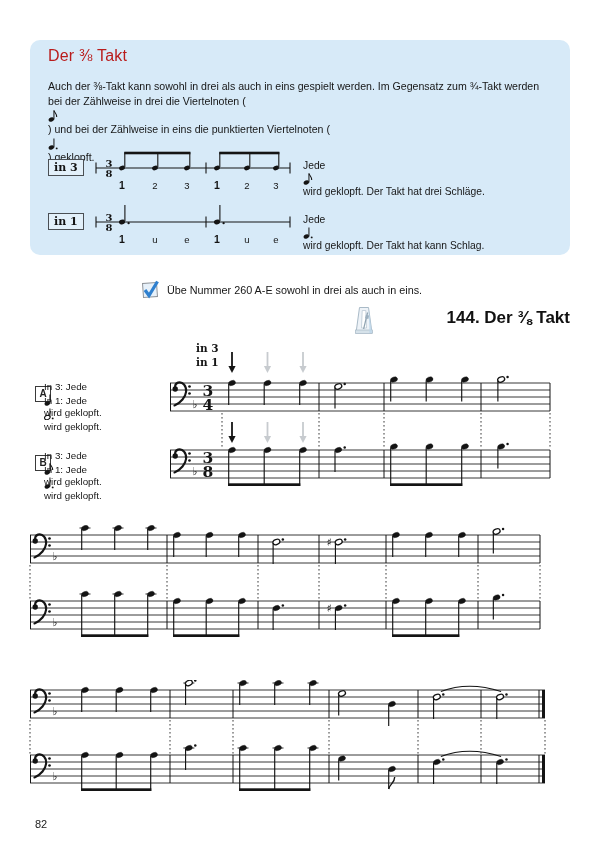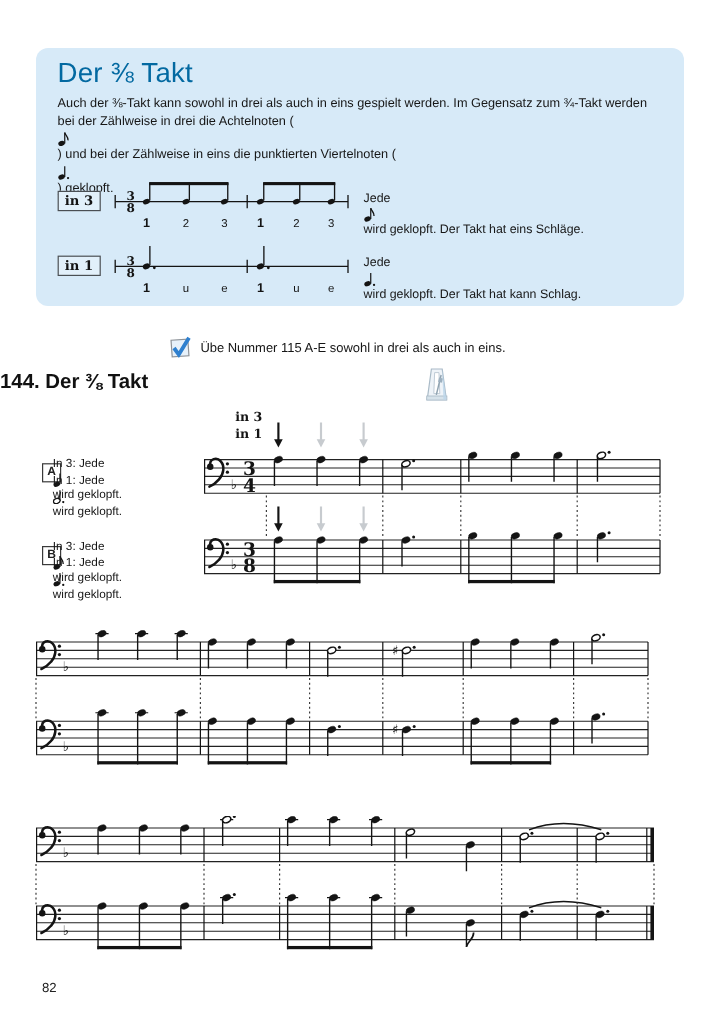--- a/index.html
+++ b/index.html
@@ -1,41 +1,41 @@
 <!DOCTYPE html>
 <html><head>
 <meta charset="utf-8">
 <style>
 *{margin:0;padding:0;box-sizing:border-box}
 html,body{width:600px;height:849px;background:#fff;color:#1a1a1a;
   font-family:"Liberation Sans",sans-serif;position:relative;overflow:hidden}
 .abs{position:absolute}
 .b{font-weight:normal}
 .panel{left:30px;top:40px;width:540px;height:215px;background:#d7eaf8;border-radius:10px}
-.intro-title{left:48px;top:47px;font-size:23px;font-weight:500;letter-spacing:.2px;color:#0369a1}
+.intro-title{left:48px;top:47px;font-size:16px;font-weight:500;letter-spacing:.2px;color:#b91c1c}
 .intro-body{left:48px;top:79px;width:506px;font-size:10.6px;line-height:15px;color:#161616}
 .tag{left:48px;border:1px solid #4a4f54;background:#e2f0fa;padding:0 5px;height:17px;line-height:15px;
   font-family:"DejaVu Serif",serif;font-weight:bold;font-size:11px;color:#141414}
 .caption{left:303px;width:262px;font-size:10.3px;color:#161616;line-height:13px}
 .practice-note{left:167px;top:284px;font-size:10.8px;color:#161616}
-.ex-title{left:0;top:308px;width:570px;text-align:left;font-size:17px;font-weight:bold;color:#111}
+.ex-title{left:0;top:308px;width:570px;text-align:right;font-size:17px;font-weight:bold;color:#111}
 .count-label{font-family:"DejaVu Serif",serif;font-weight:bold;font-size:10.5px;color:#141414}
 .sec-box{width:16px;height:16px;border:1.3px solid #3a3a3a;background:#fff;text-align:center;
   line-height:14px;font-size:10px;font-weight:bold;color:#222}
 .sec-line{left:44px;width:150px;font-size:9.8px;line-height:13px;color:#161616;white-space:nowrap}
 .page-num{left:35px;top:818px;font-size:11px;color:#222}
 .note-glyph svg{vertical-align:-2px}
 svg{display:block}
 </style>
 </head>
 <body>
 
 <div class="abs panel"></div>
 <h1 class="abs intro-title">Der ⅜ Takt</h1>
-<p class="abs intro-body"><span>Auch der ⅜-Takt kann sowohl in </span><span class="b">drei</span><span> als auch in </span><span class="b">eins</span><span> gespielt werden. Im Gegensatz zum ¾-Takt werden bei der Zählweise in drei die </span><span class="b">Achtelnoten</span><span> (<span class="note-glyph"><svg width="10" height="13" viewBox="0 0 10 13">
+<p class="abs intro-body"><span>Auch der ⅜-Takt kann sowohl in </span><span class="b">drei</span><span> als auch in </span><span class="b">eins</span><span> gespielt werden. Im Gegensatz zum ¾-Takt werden bei der Zählweise in drei die </span><span class="b">Viertelnoten</span><span> (<span class="note-glyph"><svg width="10" height="13" viewBox="0 0 10 13">
           <line x1="5.95" y1="1.5" x2="5.95" y2="10.5" stroke="#141414" stroke-width="1"></line>
           <path d="M6 1.5 C6.5 4 9 4.8 8.7 8" fill="none" stroke="#141414" stroke-width="1.1"></path>
           <ellipse cx="3.3" cy="10.5" rx="2.8" ry="2.05" fill="#141414" transform="rotate(-21 3.3 10.5)"></ellipse>
         </svg></span>) und bei der Zählweise in eins die </span><span class="b">punktierten Viertelnoten</span><span> (<span class="note-glyph"><svg width="11" height="13" viewBox="0 0 11 13">
           <line x1="5.95" y1="1.5" x2="5.95" y2="10.5" stroke="#141414" stroke-width="1"></line>
           <ellipse cx="3.3" cy="10.5" rx="2.8" ry="2.05" fill="#141414" transform="rotate(-21 3.3 10.5)"></ellipse>
           <circle cx="8.7" cy="11.4" r="0.95" fill="#141414"></circle>
         </svg></span>) geklopft.</span></p>
 
 <div class="abs tag" style="top:159px">in 3</div>
@@ -87,32 +87,32 @@
     <text x="99" y="41" font-size="9.5" font-family="&quot;Liberation Sans&quot;,sans-serif" font-weight="normal" text-anchor="middle" fill="#141414">e</text>
     <text x="129" y="41" font-size="10.5" font-family="&quot;Liberation Sans&quot;,sans-serif" font-weight="bold" text-anchor="middle" fill="#141414">1</text>
     <text x="159" y="41" font-size="9.5" font-family="&quot;Liberation Sans&quot;,sans-serif" font-weight="normal" text-anchor="middle" fill="#141414">u</text>
     <text x="188" y="41" font-size="9.5" font-family="&quot;Liberation Sans&quot;,sans-serif" font-weight="normal" text-anchor="middle" fill="#141414">e</text>
   </svg>
 
 <div class="abs caption" style="top:159px"><span>Jede <span class="note-glyph"><svg width="10" height="13" viewBox="0 0 10 13">
           <line x1="5.95" y1="1.5" x2="5.95" y2="10.5" stroke="#141414" stroke-width="1"></line>
           <path d="M6 1.5 C6.5 4 9 4.8 8.7 8" fill="none" stroke="#141414" stroke-width="1.1"></path>
           <ellipse cx="3.3" cy="10.5" rx="2.8" ry="2.05" fill="#141414" transform="rotate(-21 3.3 10.5)"></ellipse>
-        </svg></span> wird geklopft. Der Takt hat </span><span class="b">eins Schläge</span><span>.</span></div>
+        </svg></span> wird geklopft. Der Takt hat </span><span class="b">drei Schläge</span><span>.</span></div>
 <div class="abs caption" style="top:213px"><span>Jede <span class="note-glyph"><svg width="11" height="13" viewBox="0 0 11 13">
           <line x1="5.95" y1="1.5" x2="5.95" y2="10.5" stroke="#141414" stroke-width="1"></line>
           <ellipse cx="3.3" cy="10.5" rx="2.8" ry="2.05" fill="#141414" transform="rotate(-21 3.3 10.5)"></ellipse>
           <circle cx="8.7" cy="11.4" r="0.95" fill="#141414"></circle>
         </svg></span> wird geklopft. Der Takt hat </span><span class="b">kann Schlag</span><span>.</span></div>
 
 <svg class="abs" style="left:139px;top:278px" width="24" height="24">
   <rect x="4" y="5" width="14" height="14" fill="#e7f1fa" stroke="#8e9399" stroke-width="1" transform="rotate(-4 11 12)"></rect>
   <path d="M6 12 L10 17.5 L18.5 3.5" stroke="#2f80cf" stroke-width="3.2" fill="none"></path>
 </svg>
-<div class="abs practice-note"><span>Übe Nummer 115 A-E sowohl in </span><span class="b">drei</span><span> als auch in </span><span class="b">eins</span><span>.</span></div>
+<div class="abs practice-note"><span>Übe Nummer 260 A-E sowohl in </span><span class="b">drei</span><span> als auch in </span><span class="b">eins</span><span>.</span></div>
 
 <h2 class="abs ex-title">144. Der ⅜ Takt</h2>
 <svg class="abs" style="left:354px;top:306px" width="20" height="31">
   <path d="M5.5 1.5 L14.5 1.5 L18 27 L2 27 Z" fill="#eef3f8" stroke="#a9bac7" stroke-width="1"></path>
   <path d="M8.2 4.5 L11.8 4.5 L12.5 22 L7.5 22 Z" fill="#ffffff" stroke="#bcc9d4" stroke-width="0.8"></path>
   <line x1="9.6" y1="23" x2="13.6" y2="6.5" stroke="#8fa2b0" stroke-width="1.2"></line>
   <rect x="11.4" y="9" width="3.4" height="3.6" fill="#9db0bf" transform="rotate(14 13 10.8)"></rect>
   <rect x="1.6" y="24" width="16.8" height="3.4" fill="#d6e2ea" stroke="#a9bac7" stroke-width="0.7"></rect>
   <path d="M14.5 1.5 L18 27 L15.5 27 Z" fill="#bcd6ea" opacity="0.8"></path>
 </svg>

